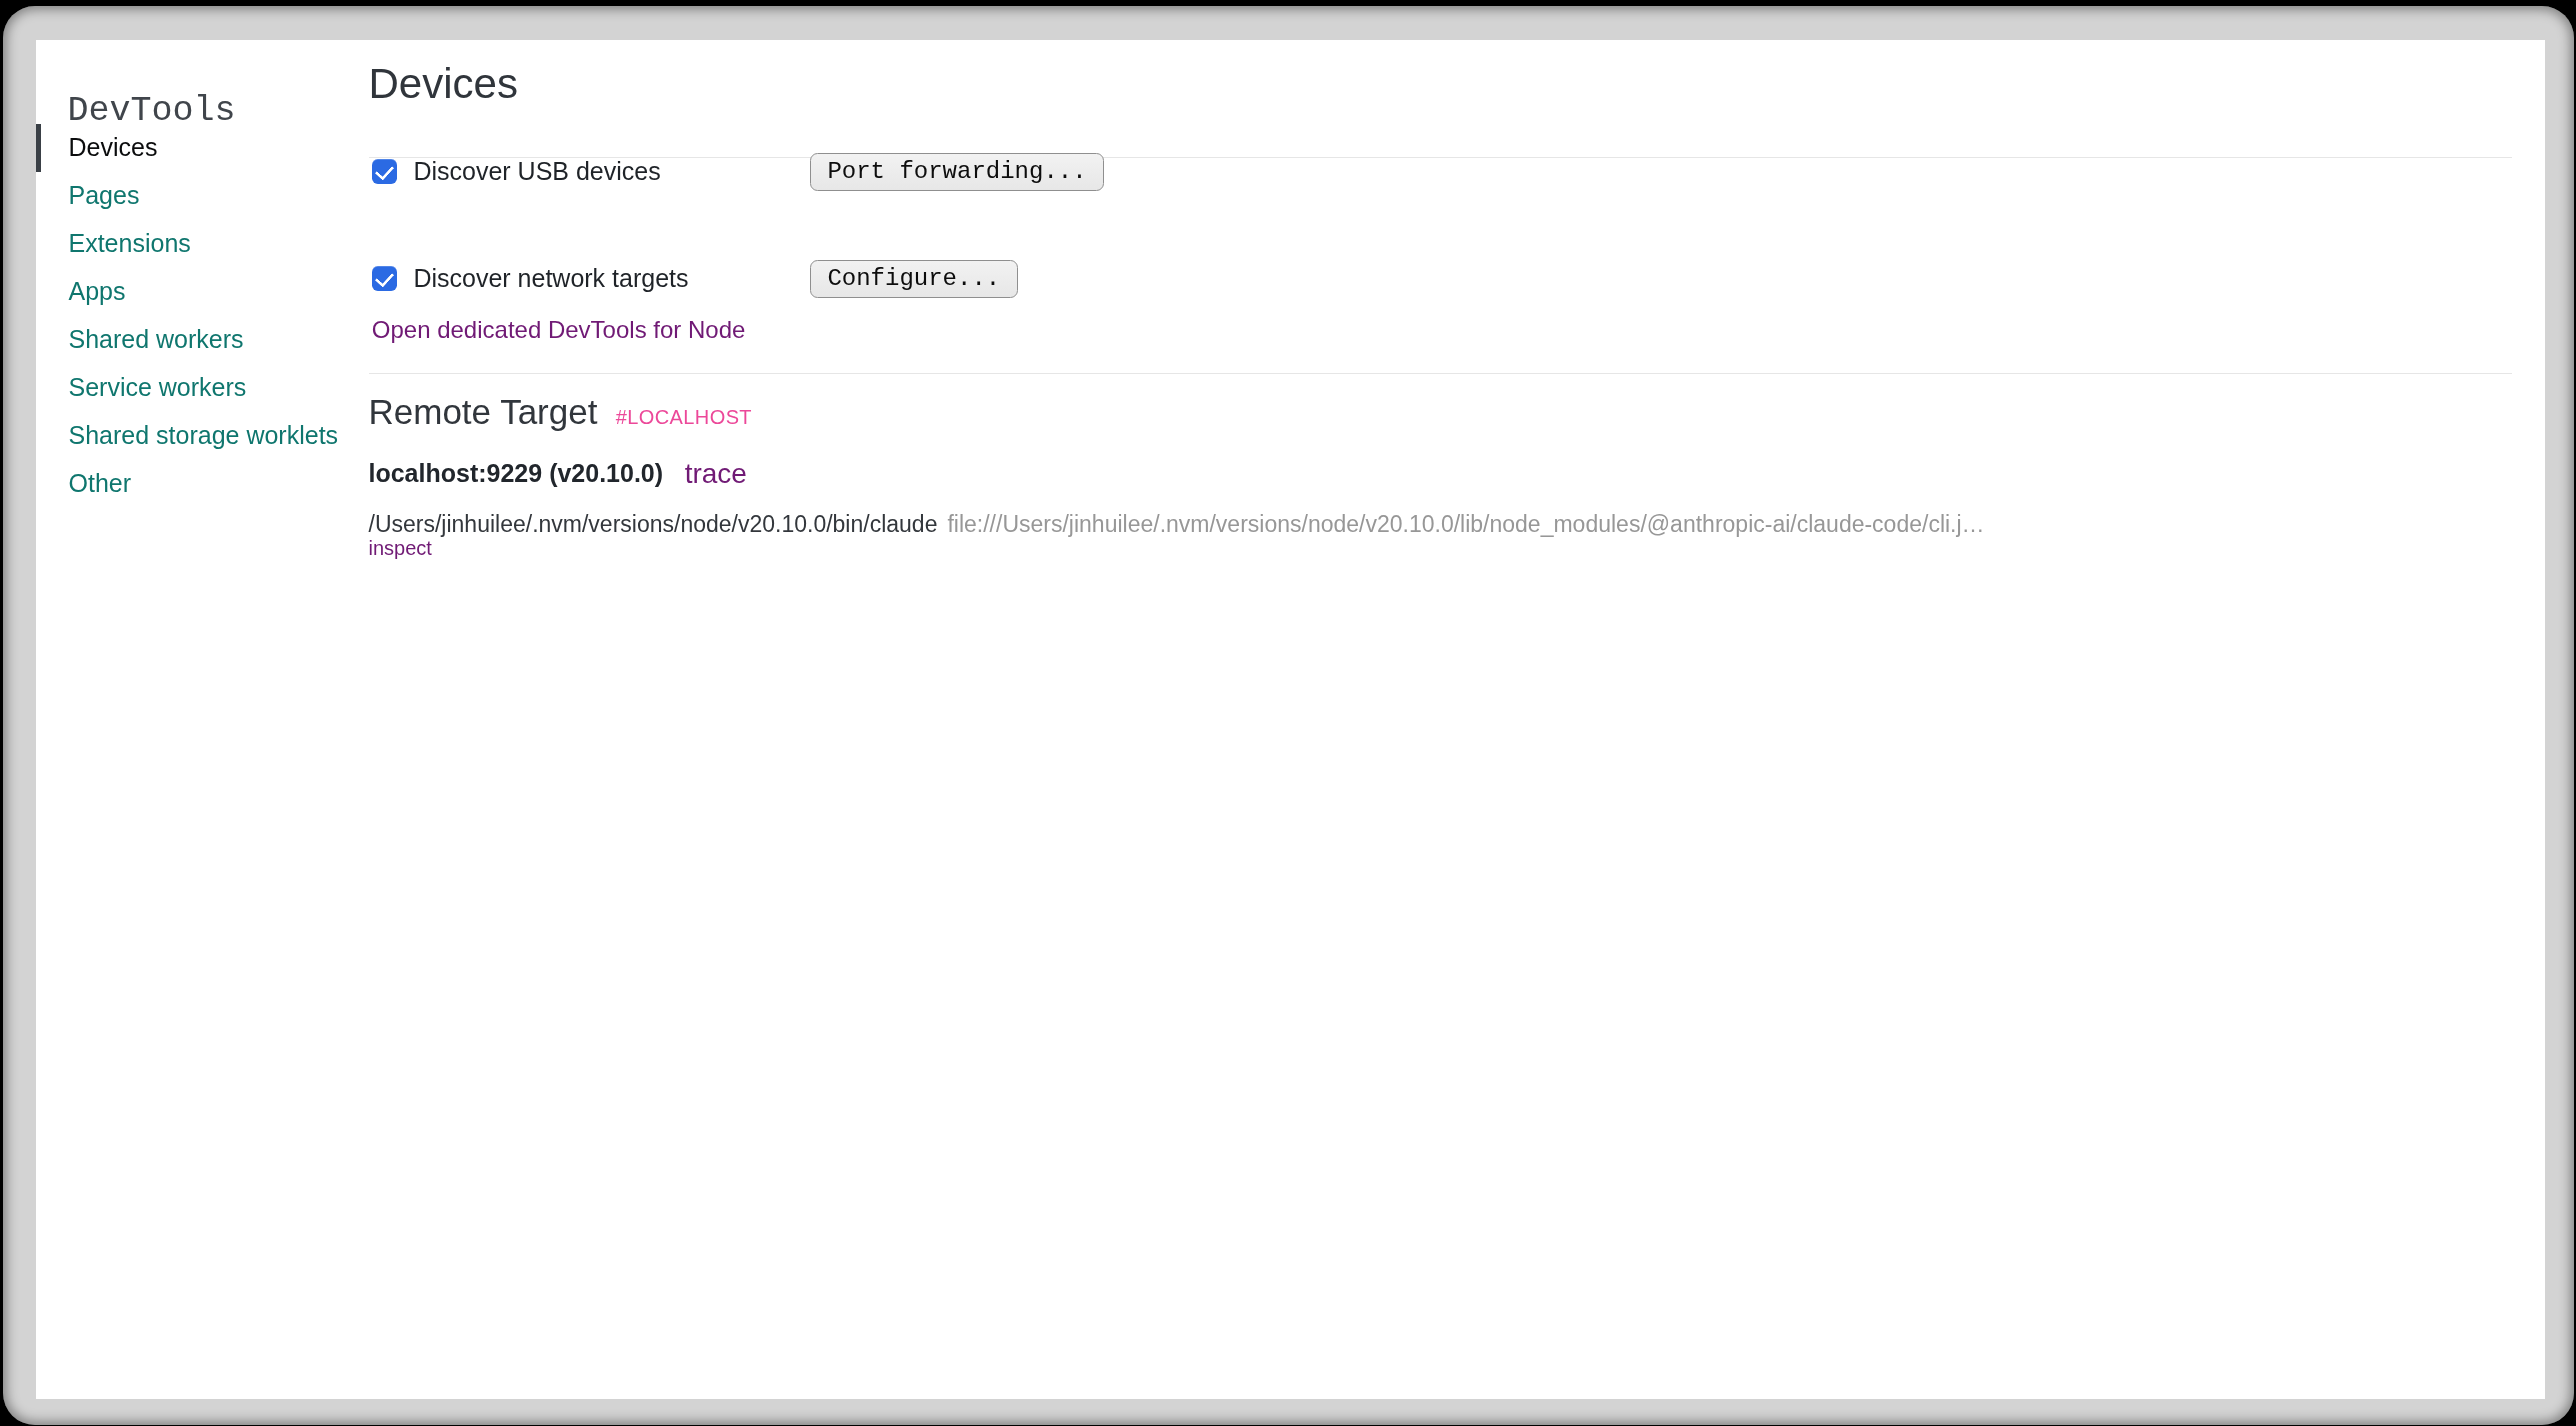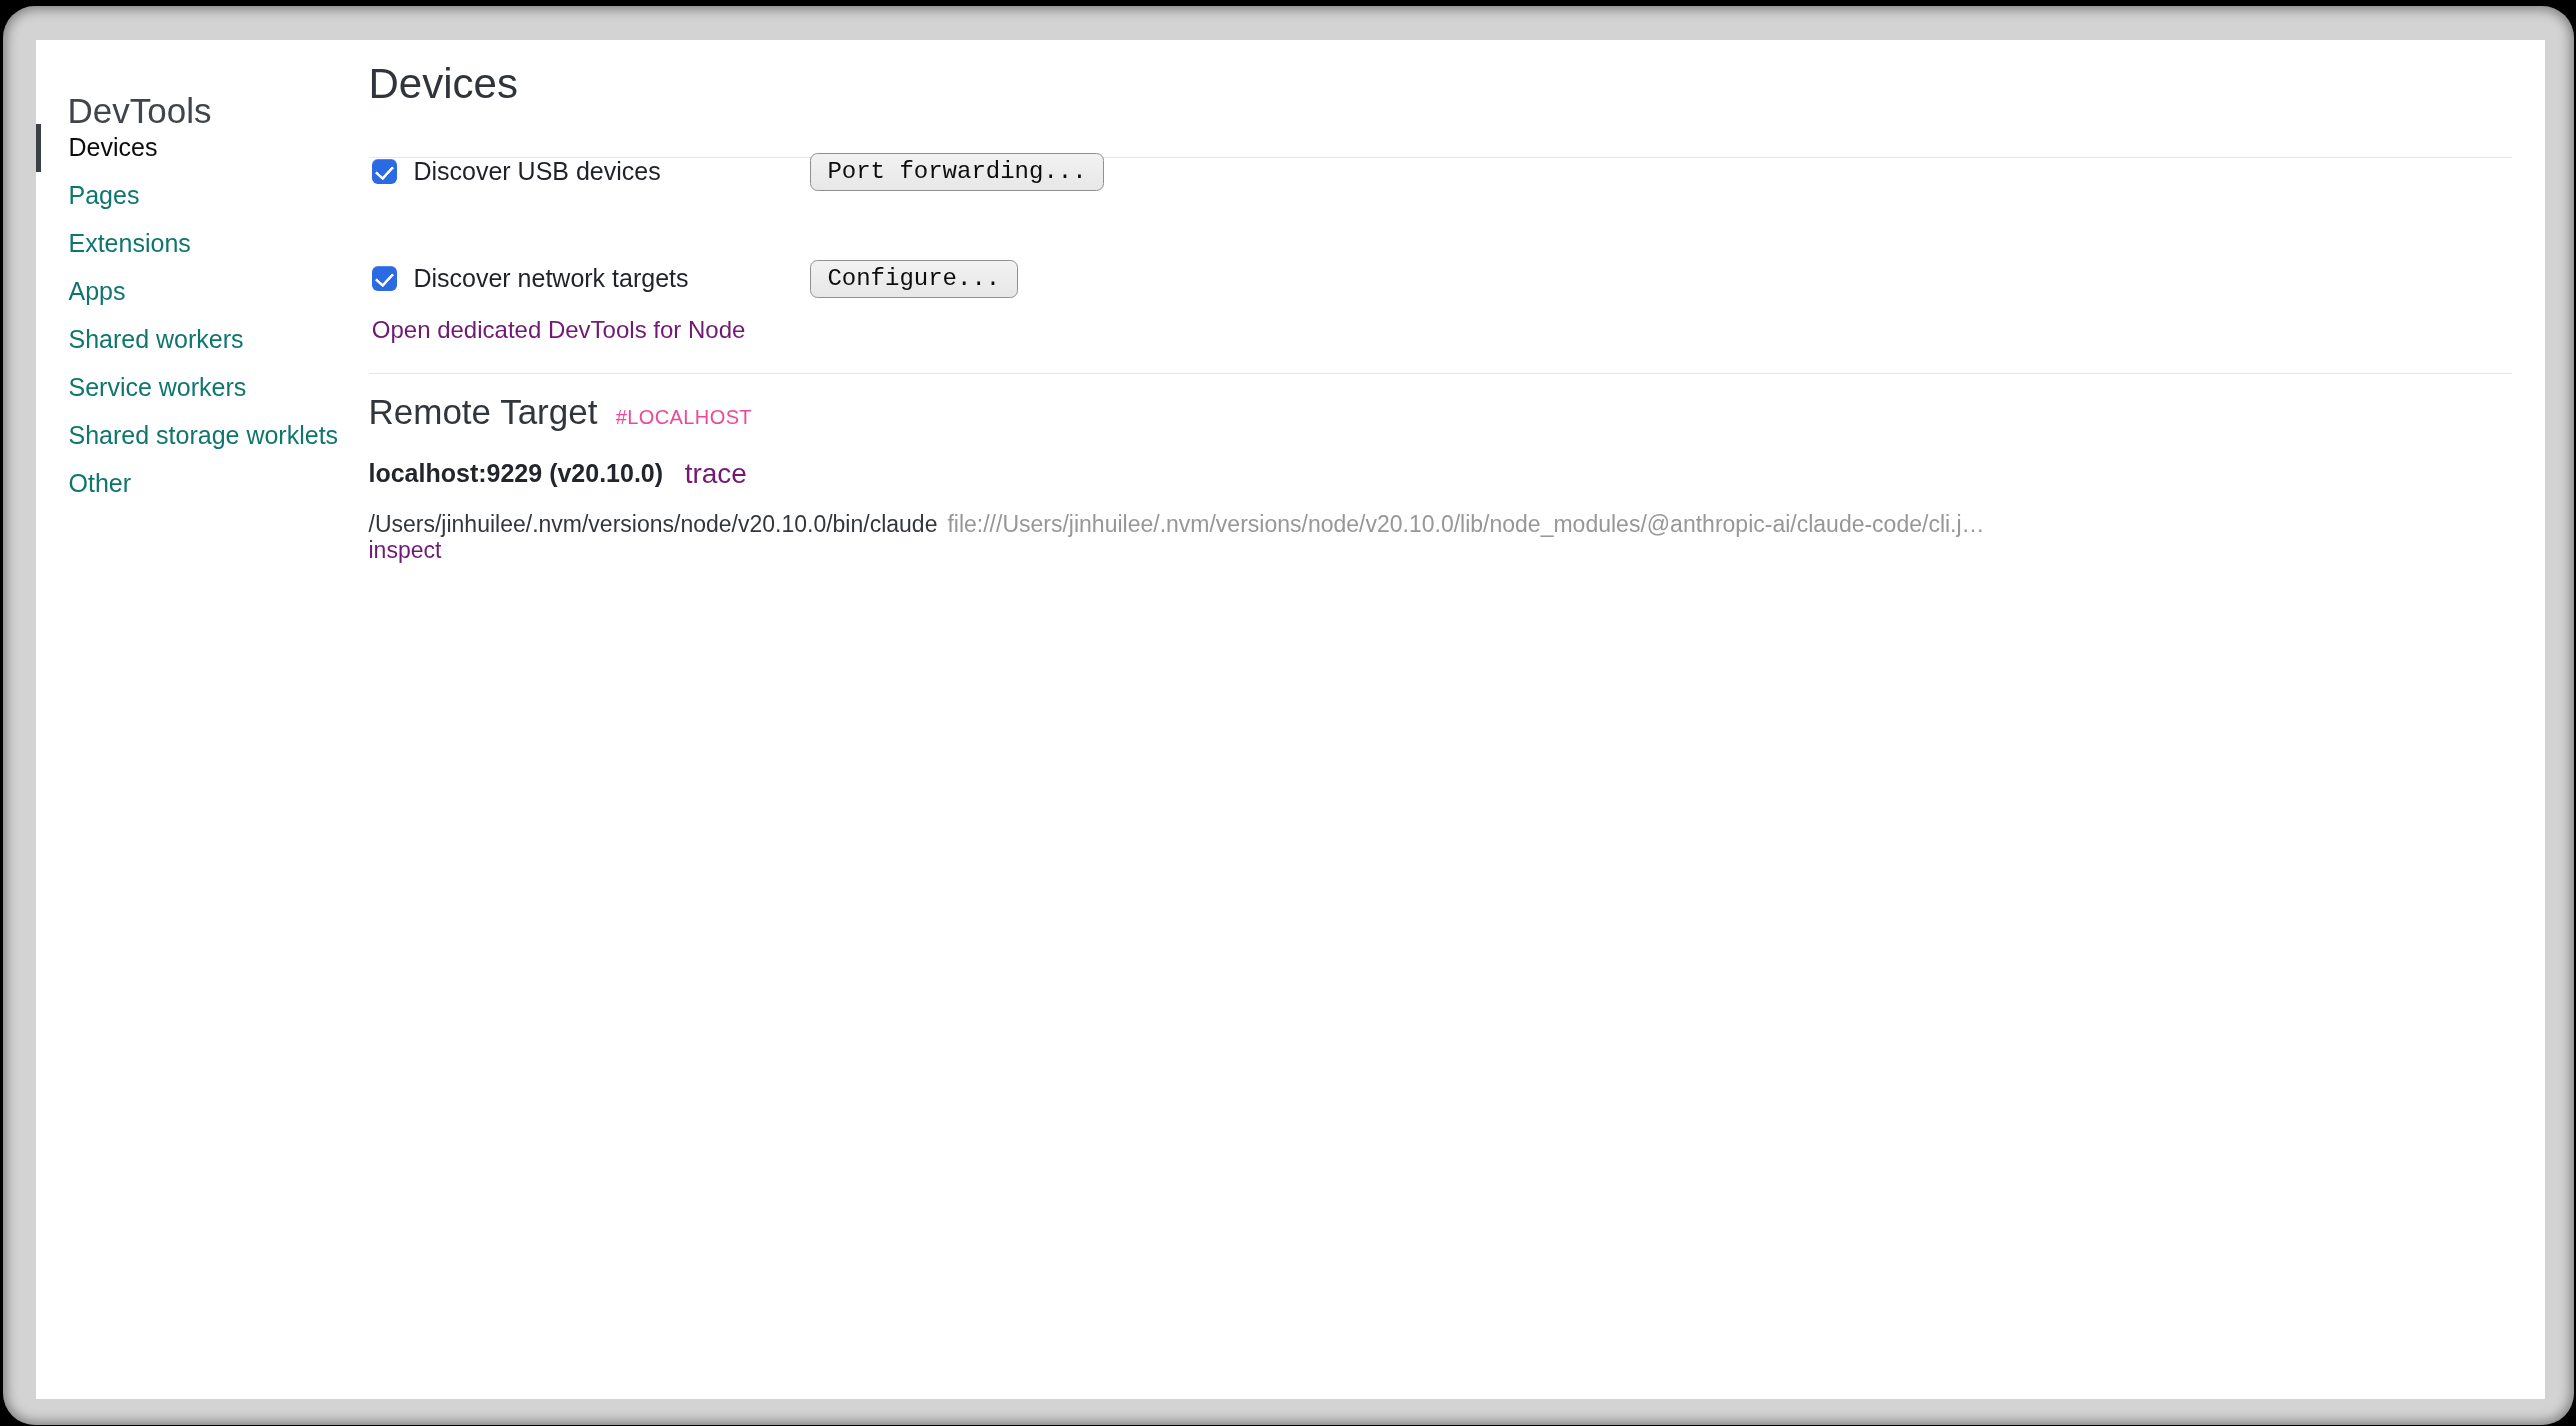--- a/index.html
+++ b/index.html
@@ -17,21 +17,21 @@
   }
   .window{
     position:absolute;left:33px;top:34px;width:2509px;height:1359px;
     background:#fff;
   }
 
   
   .sidebar{position:absolute;left:0;top:0;width:333px;height:100%;}
   .sidebar-title{
     position:absolute;left:32px;top:52px;
-    font-size:35px;line-height:38px;color:#40454b;font-weight:400;
+    font-size:35px;line-height:38px;color:#40454b;font-weight:400;font-family:Liberation Mono, monospace;
   }
   .nav{position:absolute;left:0;top:84px;width:100%;}
   .nav-item{
     position:relative;height:48px;display:flex;align-items:center;
     padding-left:33px;font-size:25px;color:#0f766e;cursor:pointer;
     white-space:nowrap;
   }
   .nav-item.selected{color:#0b0c0d;}
   .sel-bar{
     position:absolute;left:0;top:0;width:5.8px;height:48px;background:#3a4046;
@@ -87,21 +87,21 @@
   .target-name{font-size:25px;font-weight:700;color:#21262c;}
   .trace-link{font-size:28px;}
 
   .path-row{
     position:absolute;left:0;top:471px;white-space:nowrap;
     font-size:23px;line-height:27px;
   }
   .path-dark{color:#33373c;}
   .path-gray{color:#979797;margin-left:10px;}
   .inspect-row{position:absolute;left:0;top:497px;}
-  .inspect-link{font-size:23px;margin-top:48px;}
+  .inspect-link{font-size:20px;margin-top:48px;}
 </style>
 </head>
 <body>
 
 <div class="screen-frame">
   <div class="window">
 
     <aside class="sidebar">
       <div class="sidebar-title">DevTools</div>
       <nav class="nav">

